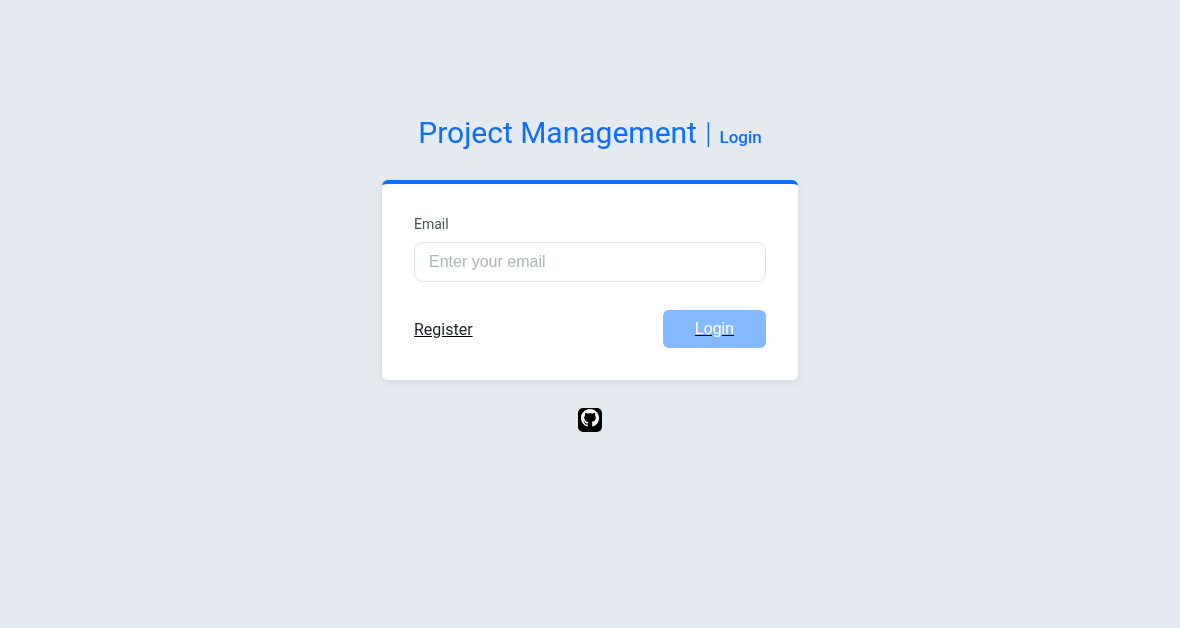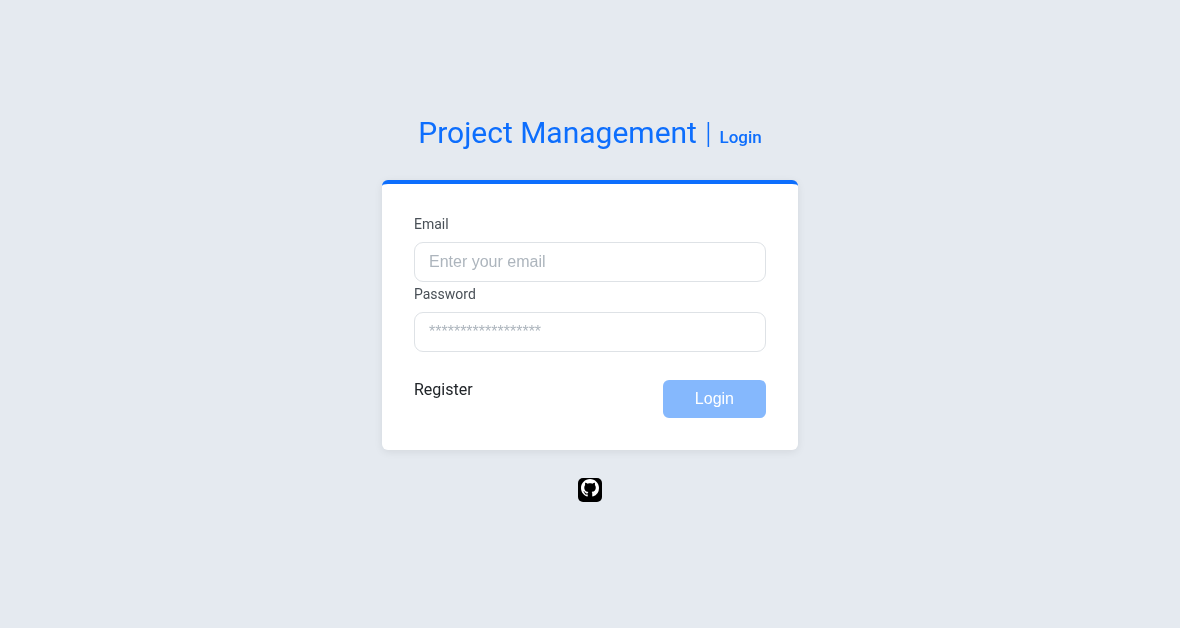--- a/index.html
+++ b/index.html
@@ -44,21 +44,21 @@
     }
     .login-card {
       width: 416px;
       background-color: #ffffff;
       border-top: 4px solid #0d6efd;
       border-radius: 6px;
       box-shadow: 0 2px 8px rgba(0, 0, 0, 0.08);
       padding: 32px;
     }
     .form-group {
-      margin-bottom: 4px;
+      margin-bottom: 16px;
     }
     .form-label {
       display: block;
       color: #495057;
       font-size: 14px;
       font-weight: 400;
       margin-bottom: 10px;
     }
     .form-input {
       width: 100%;
@@ -68,23 +68,24 @@
       background-color: #ffffff;
       border: 1px solid #dee2e6;
       border-radius: 9px;
       outline: none;
     }
     .form-input::placeholder {
       color: #adb5bd;
     }
     .form-actions {
       display: flex;
-      align-items: flex-start;
+      align-items: center;
       justify-content: space-between;
       margin-top: 28px;
+      text-decoration: underline;
     }
     .register-link {
       color: #212529;
       font-size: 16px;
       font-weight: 400;
       text-decoration: none;
       cursor: pointer;
     }
     .login-button {
       background-color: #85b8fd;
@@ -124,24 +125,20 @@
   <span class="title">Project Management</span>
   <span class="title-separator">|</span>
   <span class="beta-badge">Login</span>
 </div>
 
 <div class="login-card">
   <div class="form-group">
     <label class="form-label">Email</label>
     <input type="email" class="form-input" placeholder="Enter your email" style="">
   </div>
-  <div class="form-group">
-    <label class="form-label">Password</label>
-    <input type="password" class="form-input" placeholder="******************" style="">
-  </div>
   <div class="form-actions">
     <a class="register-link">Register</a>
     <button class="login-button">Login</button>
   </div>
 </div>
 
 <div class="github-link">
   <a class="github-icon-wrapper">
     <span>
       <svg viewBox="0 0 16 16">

